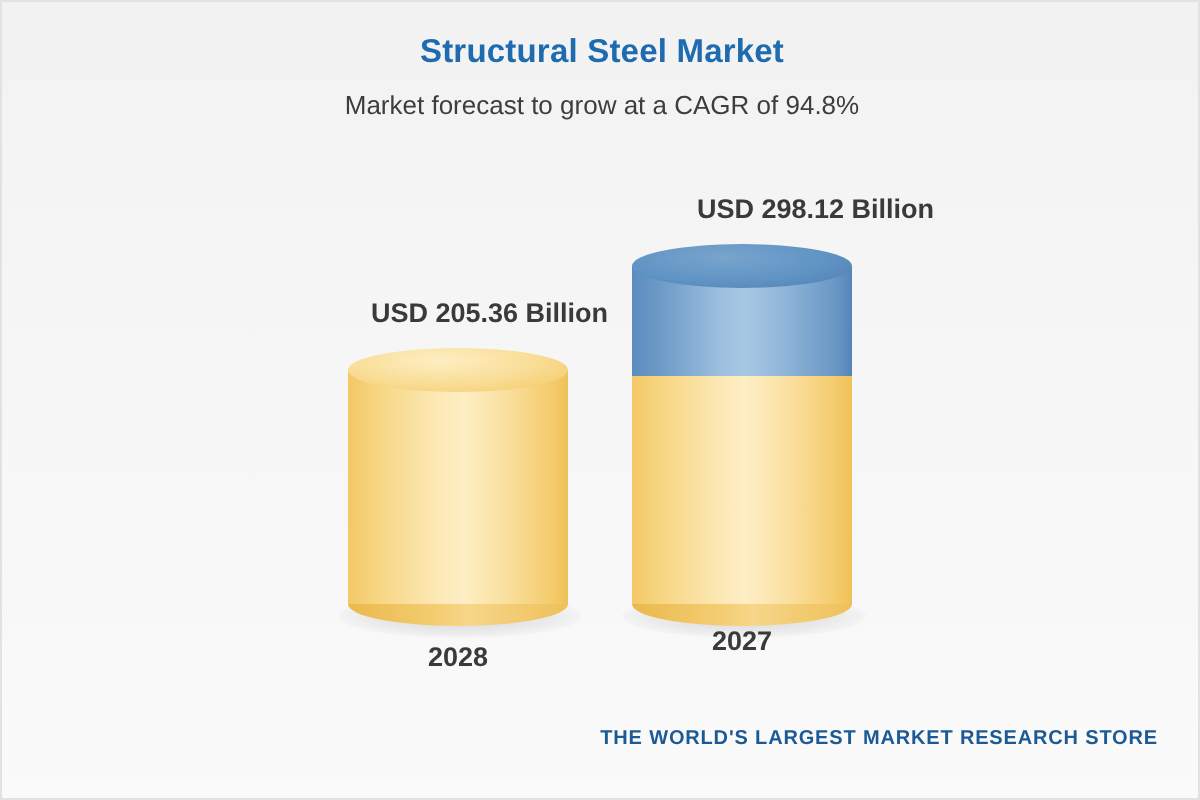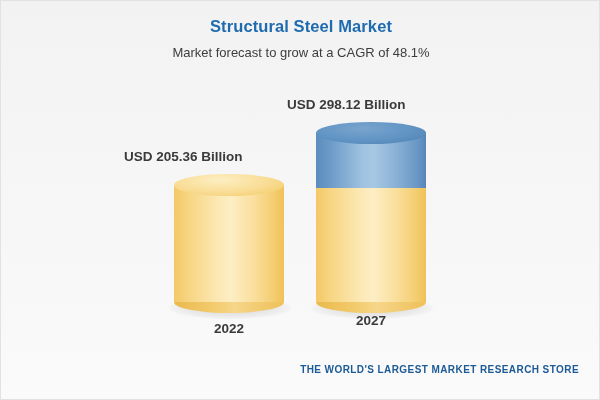--- a/index.html
+++ b/index.html
@@ -52,21 +52,21 @@
     height: 400px;
   }
 
   
   .value-label {
     position: absolute;
     font-size: 13.5px;
     font-weight: bold;
     color: #3a3a3a;
     white-space: nowrap;
-    text-align: left;
+    text-align: right;
   }
 
   
   .cat-label {
     position: absolute;
     font-size: 13.5px;
     font-weight: bold;
     color: #3a3a3a;
     white-space: nowrap;
     text-align: center;
@@ -168,36 +168,36 @@
     margin-top: 1px;
   }
 </style>
 </head>
 <body>
 
 <div id="infographic">
 
   <div class="header">
     <div class="chart-title">Structural Steel Market</div>
-    <div class="chart-subtitle">Market forecast to grow at a CAGR of 48.1%</div>
+    <div class="chart-subtitle">Market forecast to grow at a CAGR of 94.8%</div>
   </div>
 
   <div class="plot">
 
     <div class="value-label" style="left:123px; top:148px; width:180px;">USD 205.36 Billion</div>
 
     <div class="cyl-shadow" style="left:168px; top:296px; width:122px; height:22px;"></div>
 
     <div class="cyl" style="left:173px; top:173px; width:110px; height:134px;">
       <div class="cyl-bottom fill-yellow" style="top:117px; height:22px; background:linear-gradient(90deg,#e9b94c 0%,#f4cd72 40%,#f6d68a 55%,#eec058 100%);"></div>
       <div class="cyl-body fill-yellow" style="top:11px; height:117px;"></div>
       <div class="cyl-top top-yellow" style="top:0px; height:22px;"></div>
     </div>
 
-    <div class="cat-label" style="left:138px; top:320px; width:180px;">2022</div>
+    <div class="cat-label" style="left:138px; top:320px; width:180px;">2028</div>
 
     <div class="value-label" style="left:286px; top:96px; width:180px;">USD 298.12 Billion</div>
 
     <div class="cyl-shadow" style="left:310px; top:296px; width:122px; height:22px;"></div>
 
     <div class="cyl" style="left:315px; top:121px; width:110px; height:186px;">
 
       <div class="cyl-bottom" style="top:169px; height:22px; background:linear-gradient(90deg,#e9b94c 0%,#f4cd72 40%,#f6d68a 55%,#eec058 100%);"></div>
       <div class="cyl-body fill-yellow" style="top:65px; height:115px;"></div>
 

